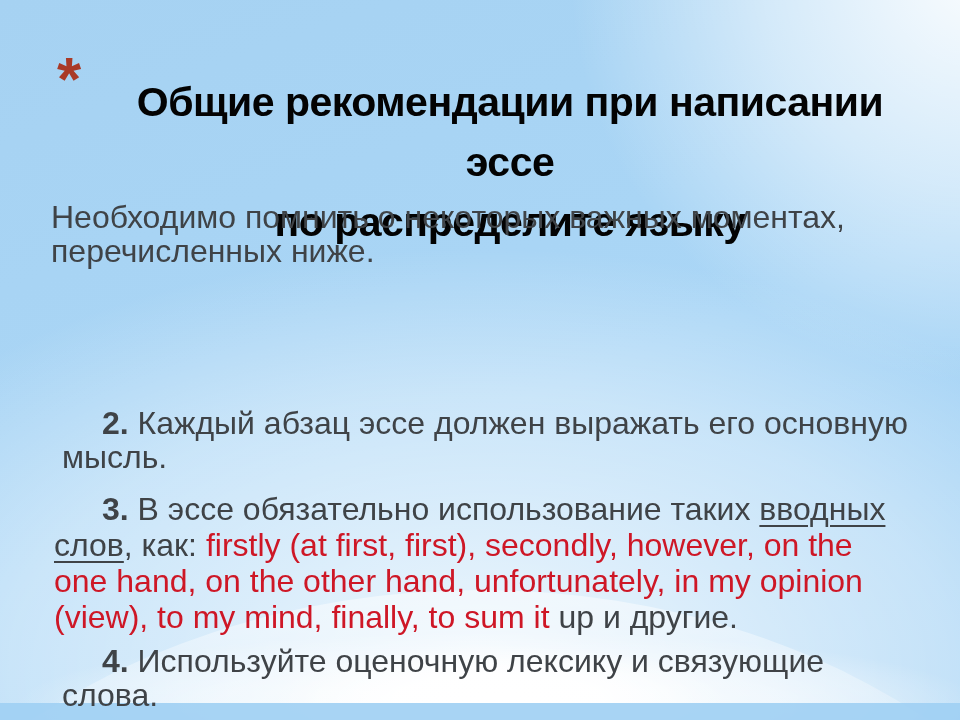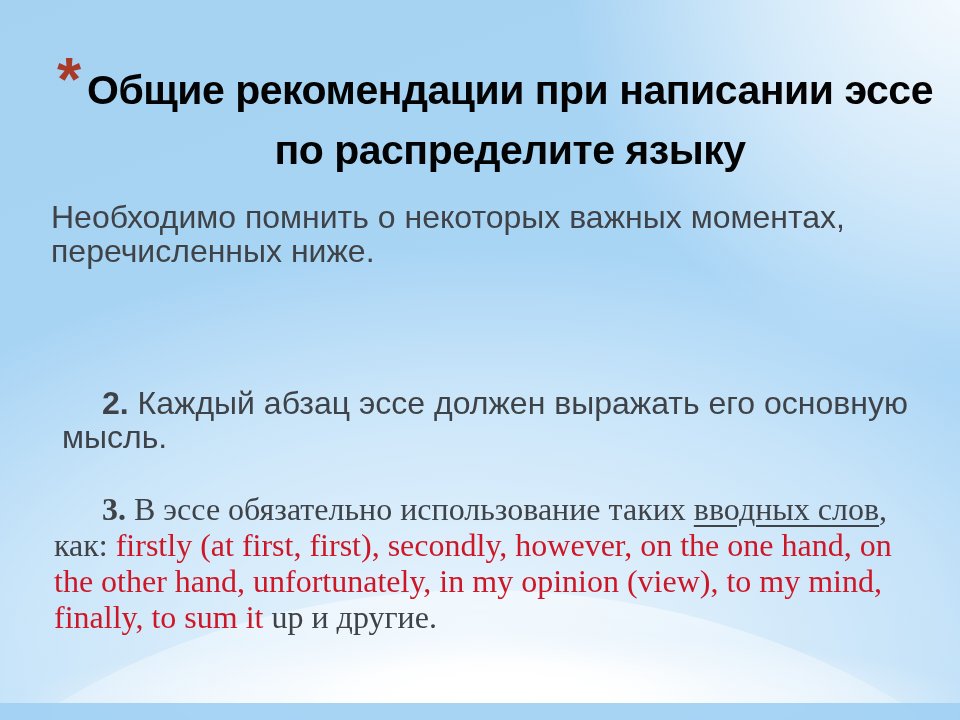--- a/index.html
+++ b/index.html
@@ -26,31 +26,31 @@
   .bottom-bar{
     position:absolute;left:0;right:0;bottom:0;height:17px;
     background:rgba(159,207,243,0.9);
   }
   .asterisk{
     position:absolute;left:57px;top:48px;
     font-size:62px;line-height:1;font-weight:bold;
     color:#a93a27;
   }
   .title{
-    position:absolute;left:86px;right:26px;top:60px;margin:0;
+    position:absolute;left:86px;right:26px;top:60px;margin:12px;
     text-align:center;color:#030303;
     font-size:41px;line-height:60px;font-weight:bold;letter-spacing:-0.5px;
   }
   .txt{
     position:absolute;margin:4px;color:#3f4347;font-size:32px;line-height:34px;
   }
   .intro{left:47px;right:40px;top:196px;}
   .item1{left:58px;right:70px;top:277px;text-indent:84px;}
-  .item2{left:58px;right:45px;top:382px;text-indent:40px;}
-  .item3{left:50px;right:62px;top:487px;text-indent:48px;line-height:36px;font-family:Liberation Serif, serif;}
+  .item2{left:58px;right:45px;top:402px;text-indent:40px;}
+  .item3{left:50px;right:62px;top:487px;text-indent:48px;line-height:36px;}
   .item4{left:58px;right:45px;top:640px;text-indent:40px;}
   .num{font-weight:bold;}
   .u{text-decoration:underline;text-underline-offset:5px;text-decoration-thickness:2px;}
   .red{color:#ce1726;}
 </style>
 </head>
 <body>
 
 <div class="slide">
   <div class="curve-band"></div>
@@ -60,13 +60,14 @@
 
   <h1 class="title"><span>Общие рекомендации при написании эссе</span><br><span>по распределите языку</span></h1>
 
   <p class="txt intro">Необходимо помнить о некоторых важных моментах, перечисленных ниже.</p>
 
 
   <p class="txt item2"><span class="num">2.</span><span> Каждый абзац эссе должен выражать его основную мысль.</span></p>
 
   <p class="txt item3"><span class="num">3.</span><span> В эссе обязательно использование таких </span><span class="u">вводных слов</span><span>, как: </span><span class="red">firstly (at first, first), secondly, however, on the one hand, on the other hand, unfortunately, in my opinion (view), to my mind, finally, to sum it</span><span> up и другие.</span></p>
 
+  <p class="txt item4"><span class="num">4.</span><span> Используйте оценочную лексику и связующие слова.</span></p>
 </div>
 
 </body></html>

